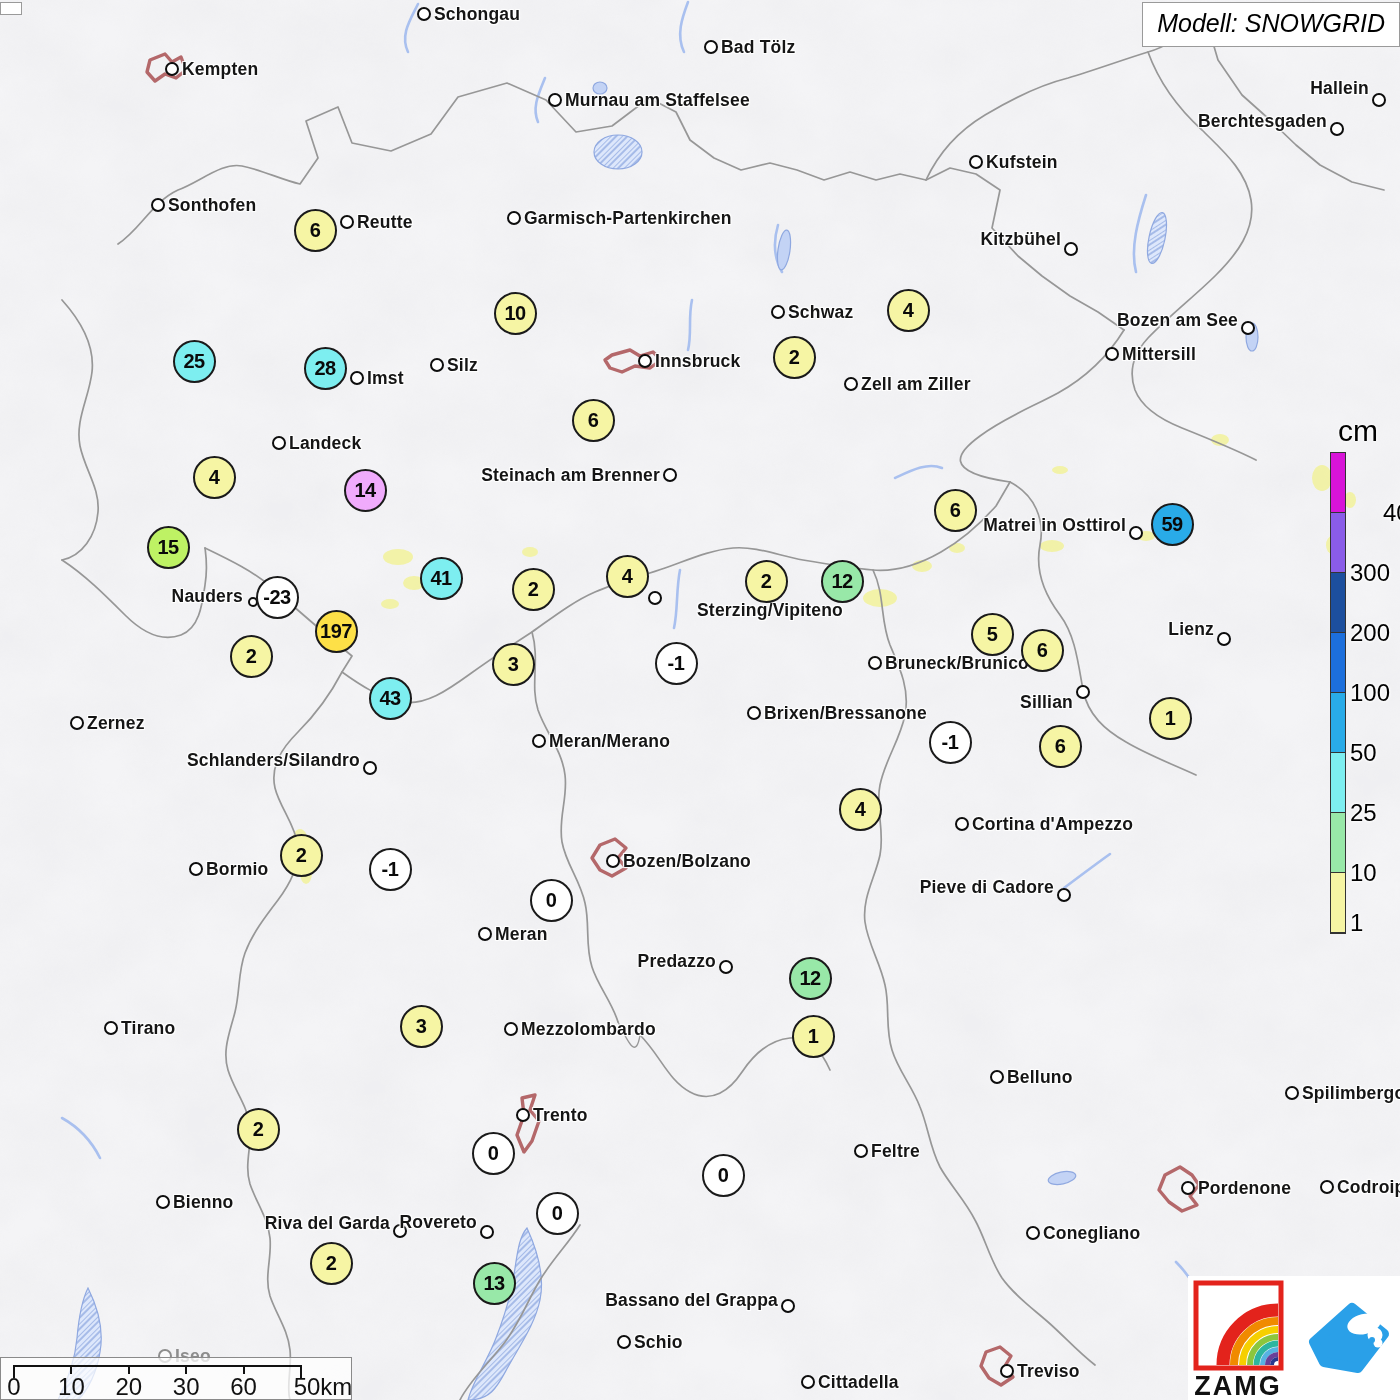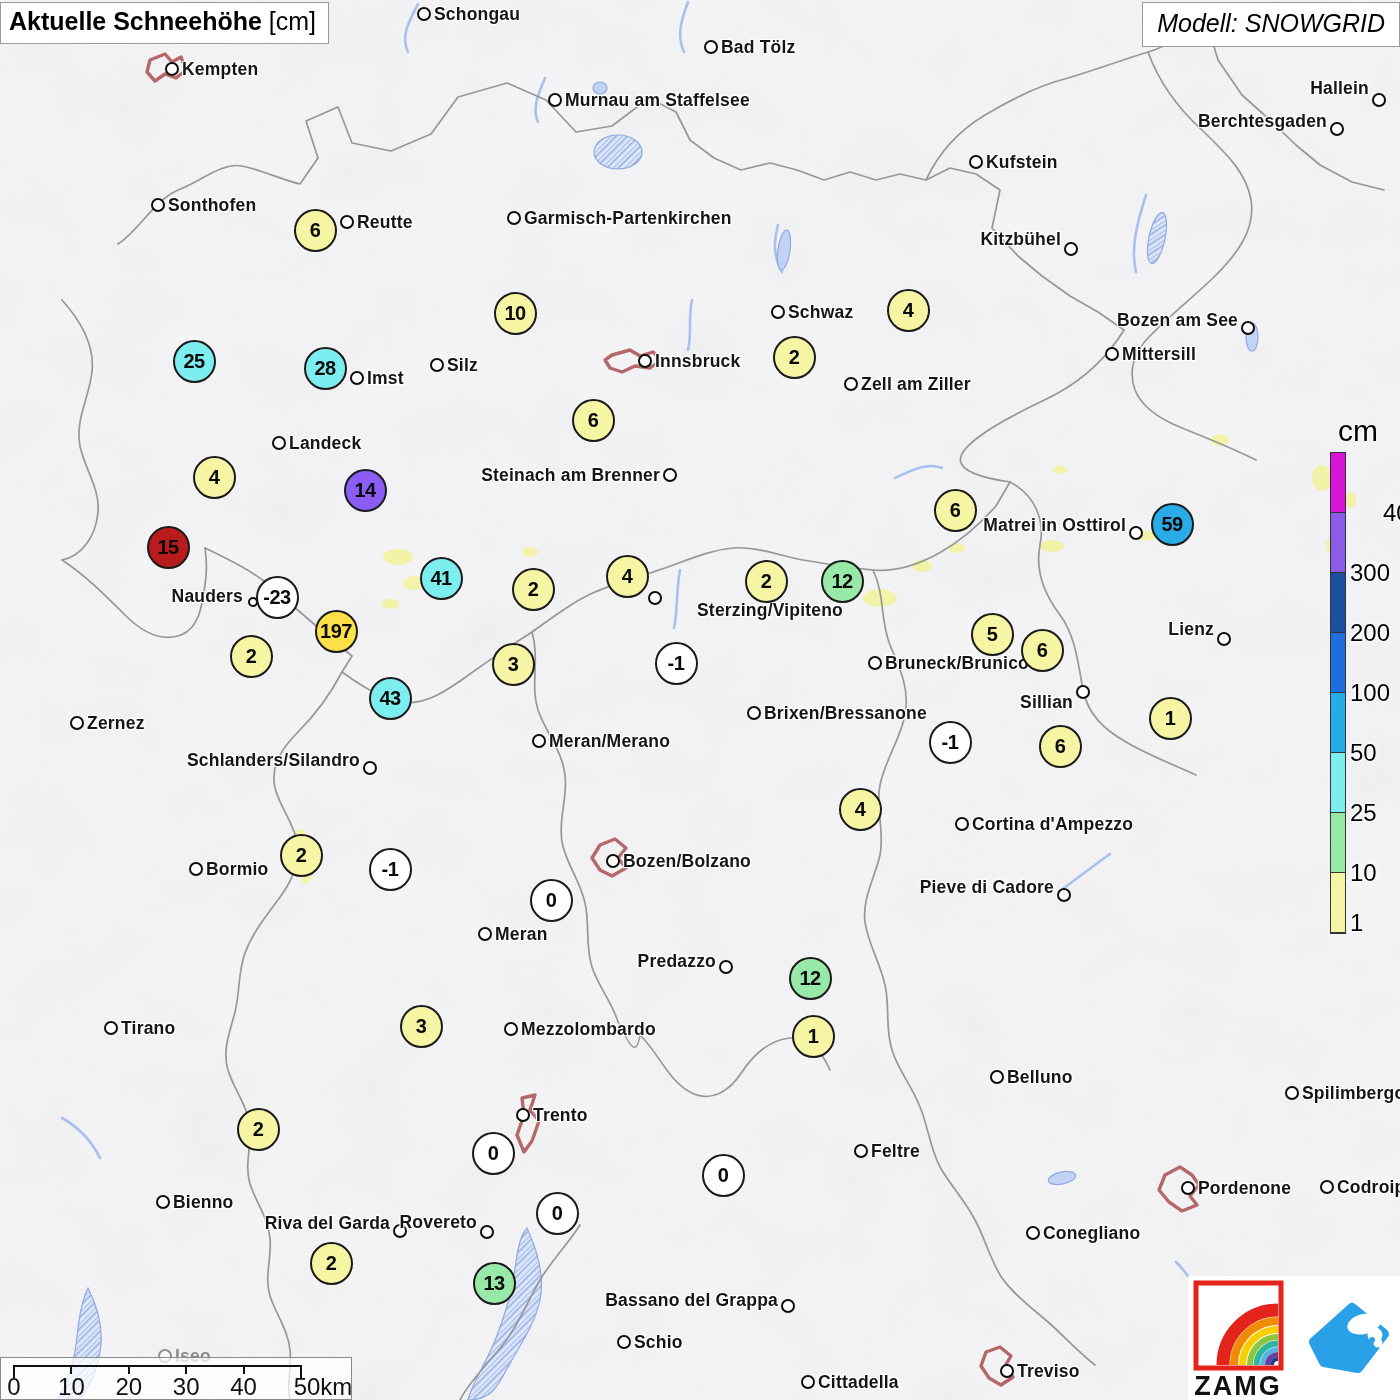--- a/index.html
+++ b/index.html
@@ -367,24 +367,24 @@
 
   <div id="badges">
       <div class="badge" style="left: 315px; top: 230px; background: rgb(246, 245, 164);">6</div>
       <div class="badge" style="left: 515px; top: 313px; background: rgb(246, 245, 164);">10</div>
       <div class="badge" style="left: 908px; top: 310px; background: rgb(246, 245, 164);">4</div>
       <div class="badge" style="left: 794px; top: 357px; background: rgb(246, 245, 164);">2</div>
       <div class="badge" style="left: 194px; top: 361px; background: rgb(125, 238, 240);">25</div>
       <div class="badge" style="left: 325px; top: 368px; background: rgb(125, 238, 240);">28</div>
       <div class="badge" style="left: 593px; top: 420px; background: rgb(246, 245, 164);">6</div>
       <div class="badge" style="left: 214px; top: 477px; background: rgb(246, 245, 164);">4</div>
-      <div class="badge" style="left: 365px; top: 490px; background: #8b5cf6;">14</div>
+      <div class="badge" style="left: 365px; top: 490px; background: #f0abfc;">14</div>
       <div class="badge" style="left: 955px; top: 510px; background: rgb(246, 245, 164);">6</div>
       <div class="badge" style="left: 1172px; top: 524px; background: rgb(41, 171, 232);">59</div>
-      <div class="badge" style="left: 168px; top: 547px; background: #b91c1c;">15</div>
+      <div class="badge" style="left: 168px; top: 547px; background: #bef264;">15</div>
       <div class="badge" style="left: 277px; top: 597px; background: rgb(255, 255, 255);">-23</div>
       <div class="badge" style="left: 441px; top: 578px; background: rgb(125, 238, 240);">41</div>
       <div class="badge" style="left: 533px; top: 589px; background: rgb(246, 245, 164);">2</div>
       <div class="badge" style="left: 627px; top: 576px; background: rgb(246, 245, 164);">4</div>
       <div class="badge" style="left: 766px; top: 581px; background: rgb(246, 245, 164);">2</div>
       <div class="badge" style="left: 842px; top: 581px; background: rgb(152, 232, 168);">12</div>
       <div class="badge" style="left: 336px; top: 631px; background: #fde047;">197</div>
       <div class="badge" style="left: 251px; top: 656px; background: rgb(246, 245, 164);">2</div>
       <div class="badge" style="left: 992px; top: 634px; background: rgb(246, 245, 164);">5</div>
       <div class="badge" style="left: 1042px; top: 650px; background: rgb(246, 245, 164);">6</div>
@@ -403,24 +403,20 @@
       <div class="badge" style="left: 813px; top: 1036px; background: rgb(246, 245, 164);">1</div>
       <div class="badge" style="left: 258px; top: 1129px; background: rgb(246, 245, 164);">2</div>
       <div class="badge" style="left: 493px; top: 1153px; background: rgb(255, 255, 255);">0</div>
       <div class="badge" style="left: 723px; top: 1175px; background: rgb(255, 255, 255);">0</div>
       <div class="badge" style="left: 557px; top: 1213px; background: rgb(255, 255, 255);">0</div>
       <div class="badge" style="left: 331px; top: 1263px; background: rgb(246, 245, 164);">2</div>
       <div class="badge" style="left: 494px; top: 1283px; background: rgb(152, 232, 168);">13</div>
     </div>
 
   <div class="title-box">
-    <div class="title-line1">
-      <span>Aktuelle Schneehöhe</span>
-      <span class="unit">[cm]</span>
-    </div>
   </div>
 
   <div class="model-box">Modell: SNOWGRID</div>
 
   <div class="legend" style="left:1330px;top:414px">
     <div class="legend-unit">cm</div>
     <div class="legend-bar" id="legend-bar">
         <div class="legend-block" style="background: rgb(216, 20, 216);"></div>
         <div class="legend-lab" style="top: 48px; margin-left: 33px;">400</div>
         <div class="legend-block" style="background: rgb(138, 92, 232);"></div>
@@ -444,21 +440,21 @@
     <div class="sb-line"></div>
   <div class="sb-tick" style="left: 12px; height: 13px;"></div>
       <div class="sb-lab" style="left: 13px;">0</div>
       <div class="sb-tick" style="left: 69.4px; height: 9px;"></div>
       <div class="sb-lab" style="left: 70.4px;">10</div>
       <div class="sb-tick" style="left: 126.8px; height: 9px;"></div>
       <div class="sb-lab" style="left: 127.8px;">20</div>
       <div class="sb-tick" style="left: 184.2px; height: 9px;"></div>
       <div class="sb-lab" style="left: 185.2px;">30</div>
       <div class="sb-tick" style="left: 241.6px; height: 9px;"></div>
-      <div class="sb-lab" style="left: 242.6px;">40</div>
+      <div class="sb-lab" style="left: 242.6px;">60</div>
       <div class="sb-tick" style="left: 299px; height: 13px;"></div>
       <div class="sb-lab" style="left: 322px;">50km</div>
     </div>
 
   <div class="logo-area">
     <svg width="212" height="124" viewBox="0 0 212 124">
       <rect x="8" y="7" width="85" height="85" fill="#ffffff" stroke="#e3231c" stroke-width="5"></rect>
       <g fill="none">
         <path d="M 35,89 A 55,55 0 0 1 90,34" stroke="#e3231c" stroke-width="13"></path>
         <path d="M 46,89 A 44,44 0 0 1 90,45" stroke="#f08a00" stroke-width="8"></path>

